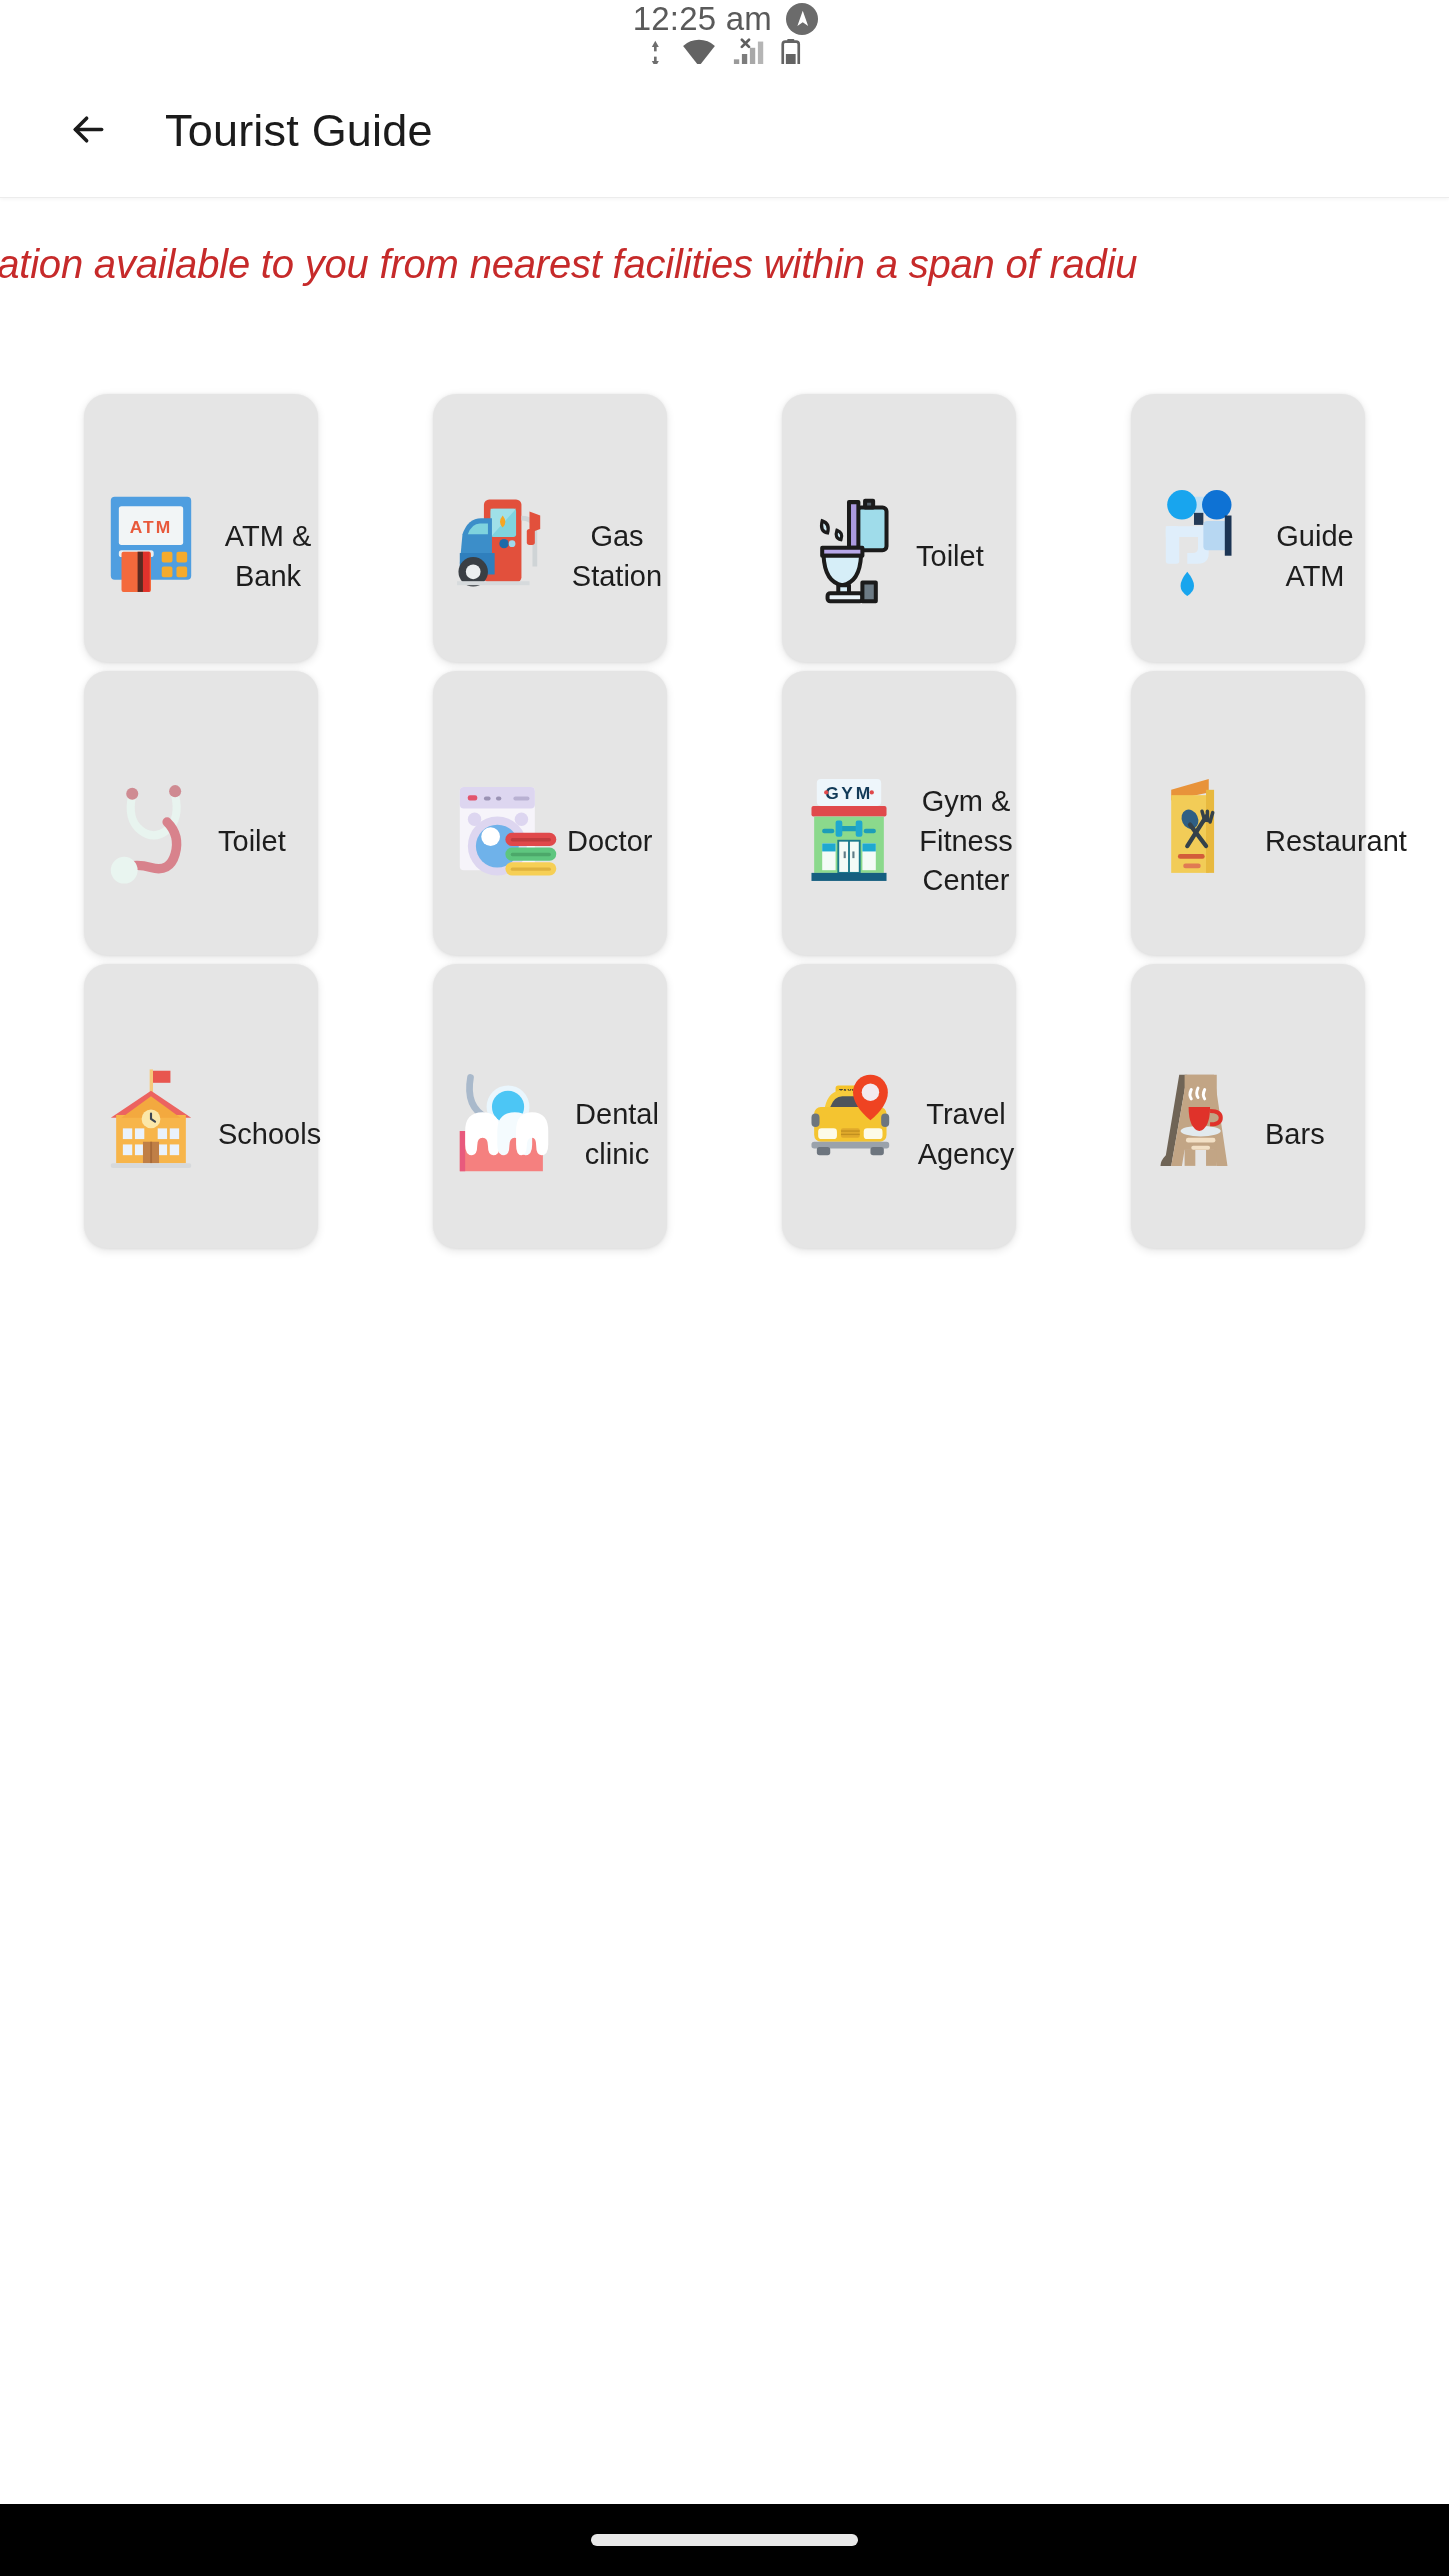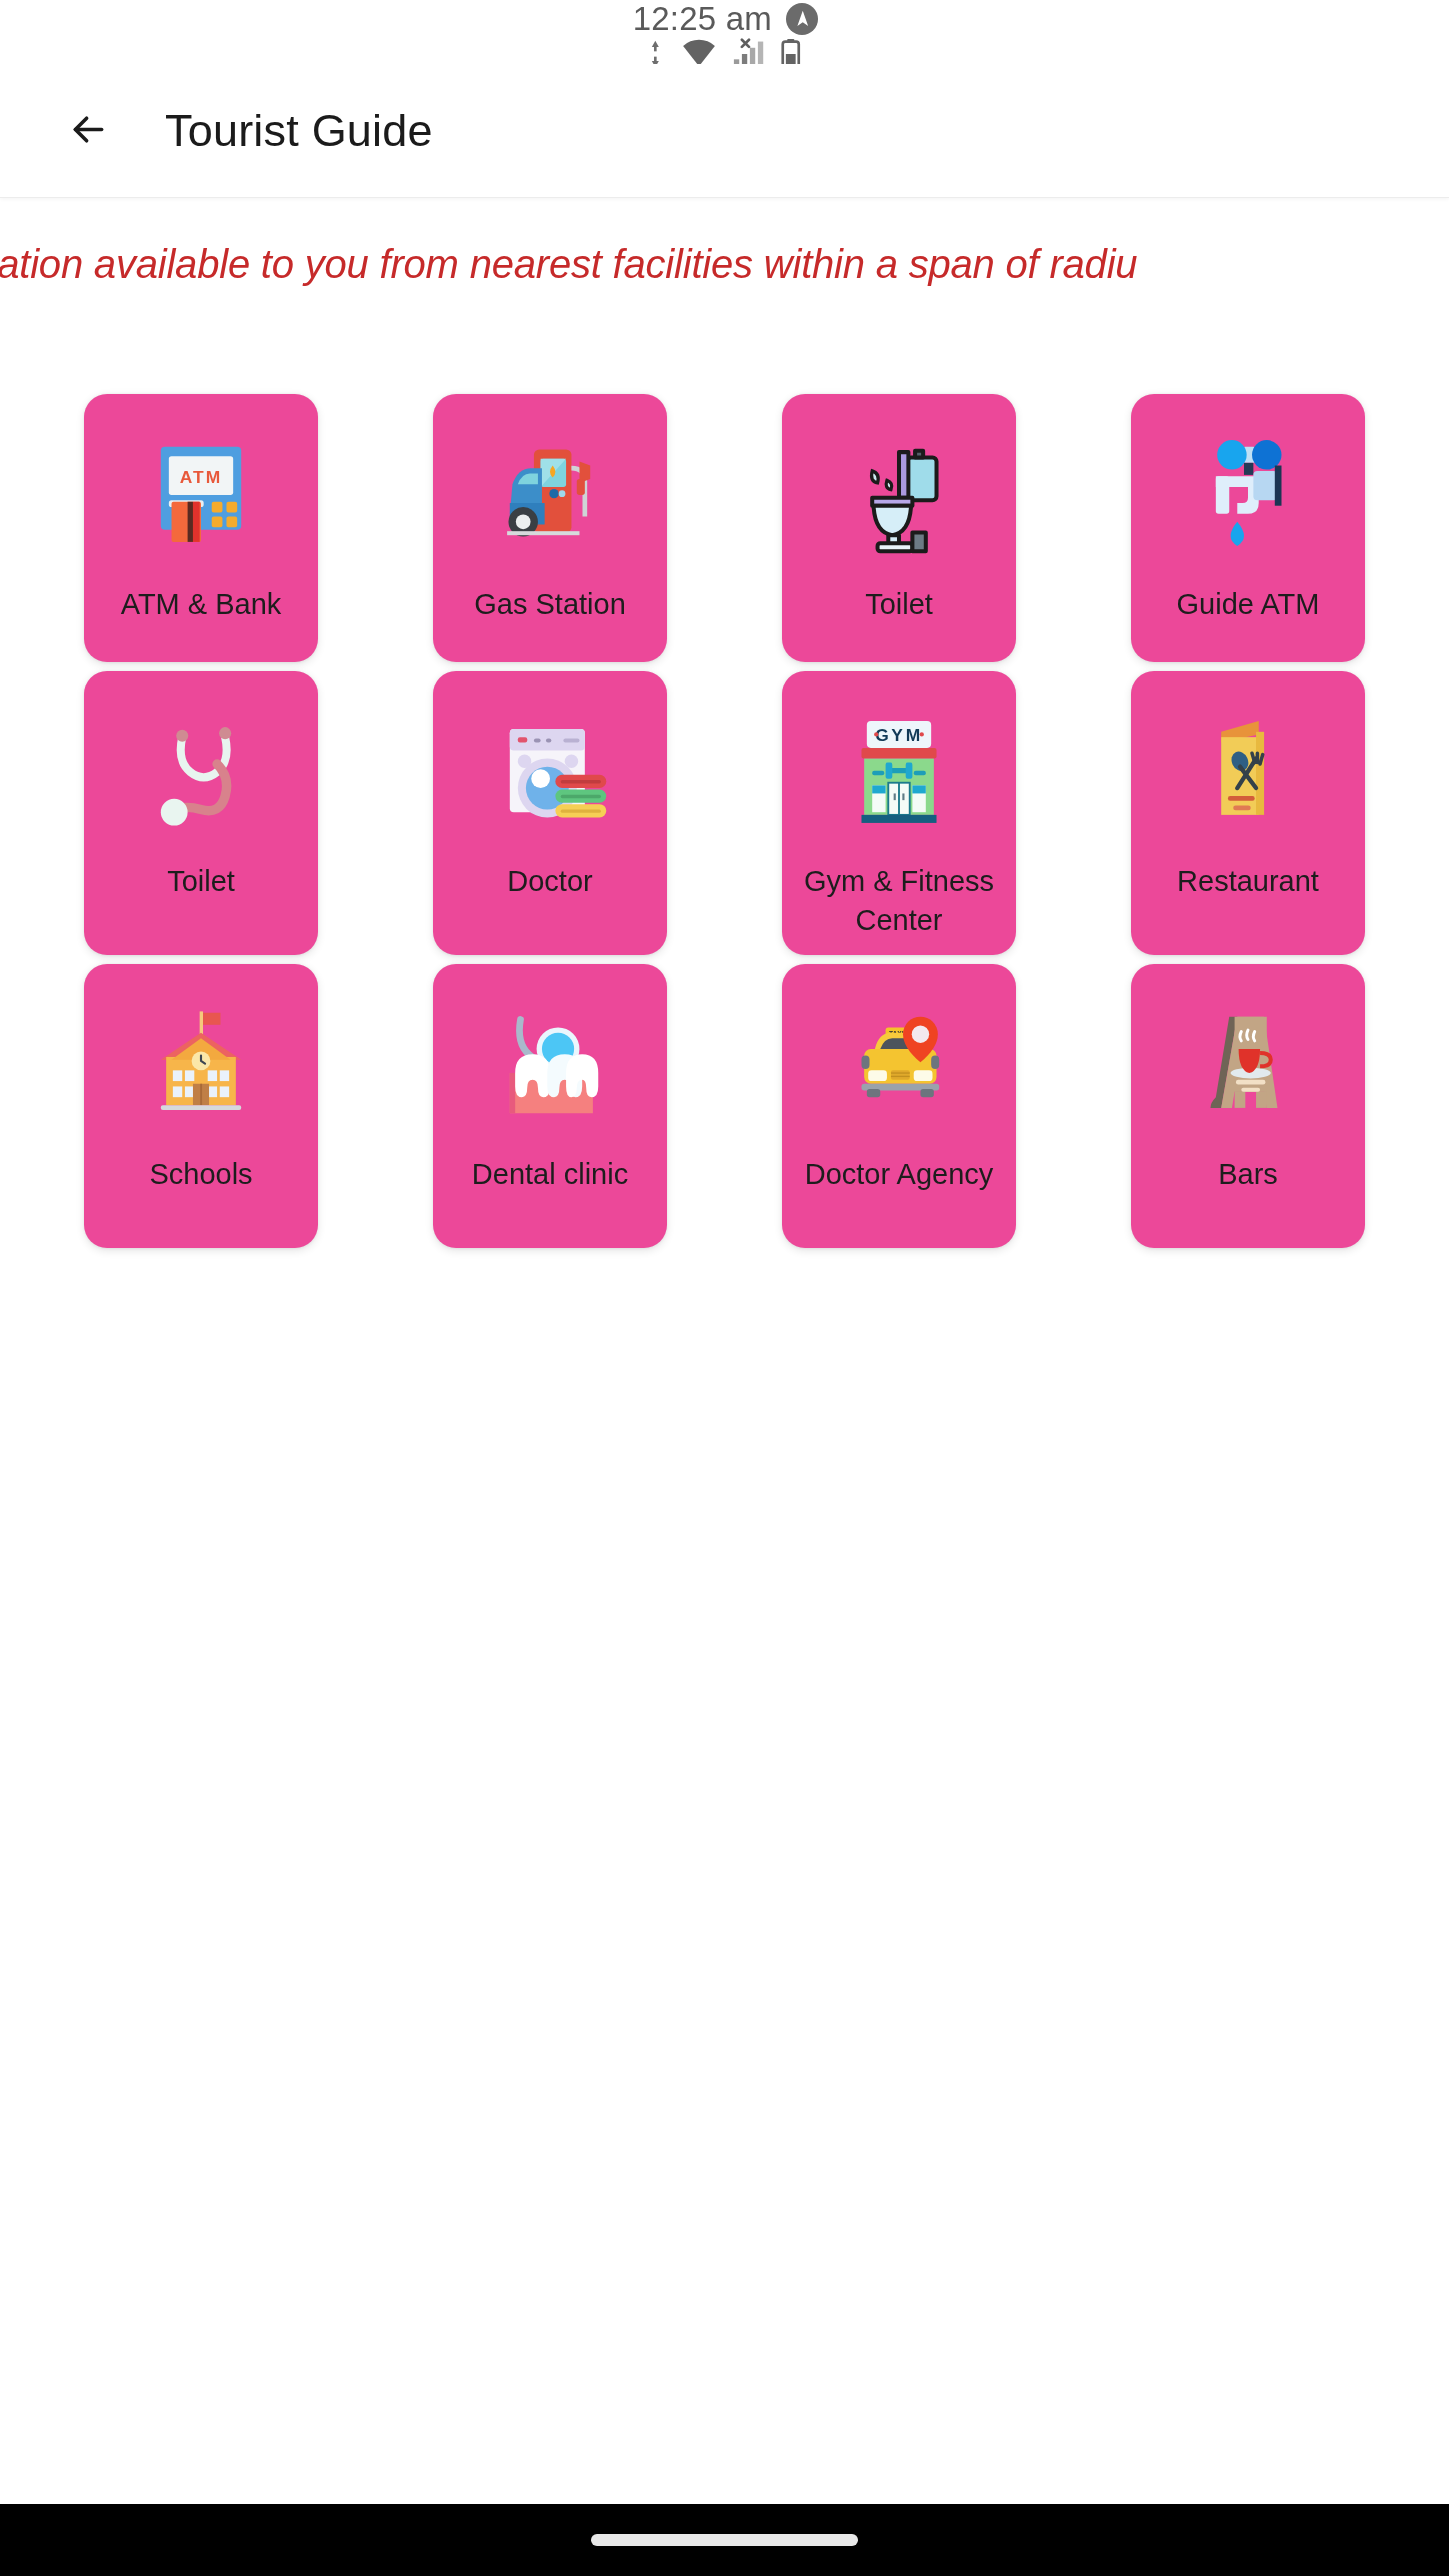--- a/index.html
+++ b/index.html
@@ -59,23 +59,23 @@
   .grid{
     position:absolute; top:394px; left:0; width:1449px;
     display:grid;
     grid-template-columns:repeat(4, 349px);
     justify-content:center;
     row-gap:9px;
   }
   .tile-cell{ display:flex; justify-content:center; }
   .tile{
     width:234px; height:268px;
-    background:#ec4899; border-radius:23px;
+    background:#e5e5e5; border-radius:23px;
     box-shadow:0 2.7px 9px rgba(0,0,0,.10), 0 0.9px 2.7px rgba(0,0,0,.06);
-    display:flex; flex-direction:column; align-items:center;
+    display:flex; flex-direction:row; align-items:center;
     padding-top:34px; cursor:pointer;
   }
   .tile.tall{ height:284px; }
   .tile-art{
     width:134px; height:134px;
     display:flex; align-items:center; justify-content:center;
   }
   .tile-art svg{ width:134px; height:134px; }
   .tile-label{
     margin-top:23px; font-size:29px; color:#1d1d1d; text-align:center;
@@ -394,21 +394,21 @@
             <rect x="44" y="54" width="14" height="7" rx="1.5" fill="#e0a92b"></rect>
             <line x1="44" y1="56" x2="58" y2="56" stroke="#c2901f" stroke-width="1"></line>
             <line x1="44" y1="58.5" x2="58" y2="58.5" stroke="#c2901f" stroke-width="1"></line>
             <rect x="22" y="64" width="58" height="5" rx="2" fill="#9aa2ab"></rect>
             <rect x="26" y="68" width="10" height="6" rx="2" fill="#6d757e"></rect>
             <rect x="66" y="68" width="10" height="6" rx="2" fill="#6d757e"></rect>
             <path d="M66 14 a13 13 0 0 1 13 13 q0 10-13 21 q-13-11-13-21 a13 13 0 0 1 13-13z" fill="#ef4322"></path>
             <circle cx="66" cy="27" r="6.5" fill="#f3e9ee"></circle>
           </svg>
         </div>
-        <div class="tile-label">Doctor Agency</div>
+        <div class="tile-label">Travel Agency</div>
       </div>
     </div>
 
     <div class="tile-cell">
       <div class="tile tall">
         <div class="tile-art">
           <svg viewBox="0 0 100 100">
             <path d="M42 14 L30 82 h-8 q0-4 4-8 L36 14z" fill="#6f6456"></path>
             <path d="M42 14 h20 L72 82 h-8 l-2-12 H40 l-2 12 h-8 z" fill="#c2a585"></path>
             <rect x="40" y="14" width="24" height="56" fill="#c2a585"></rect>

